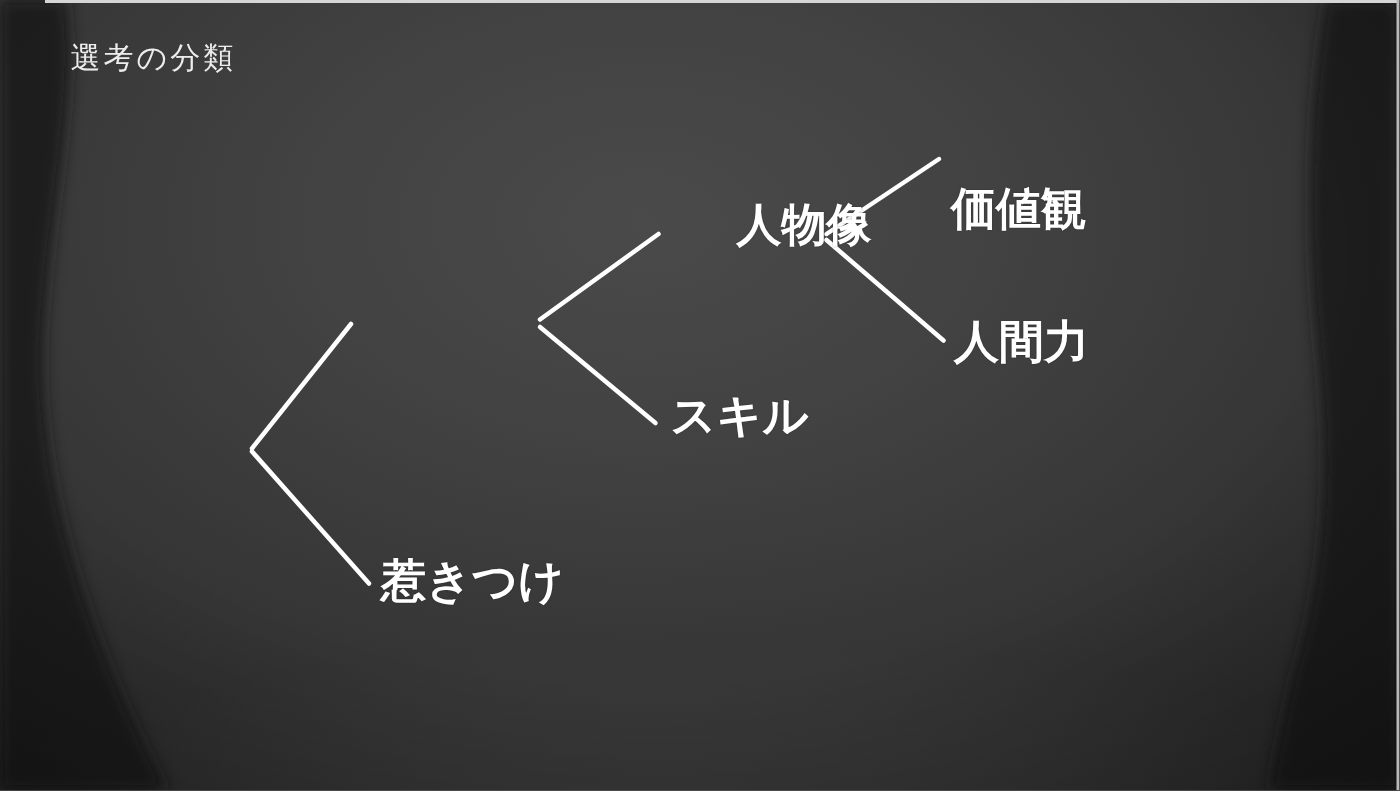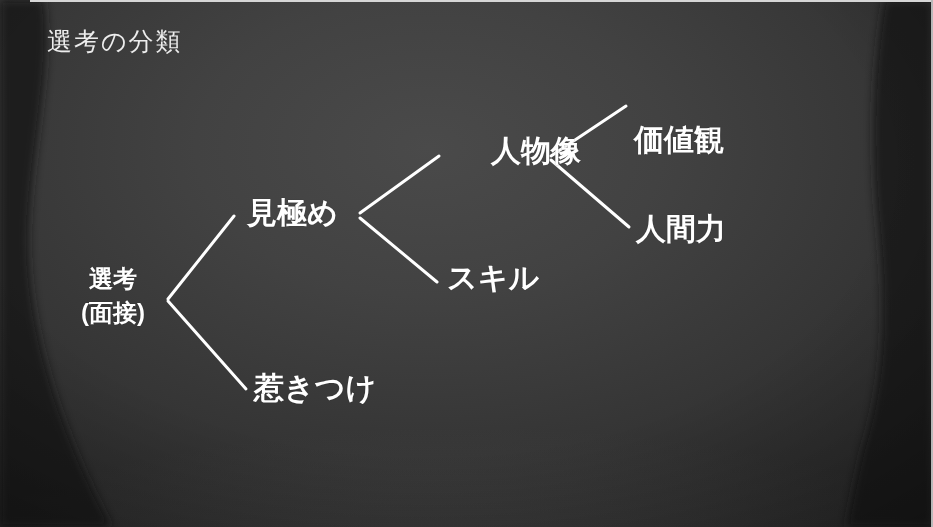--- a/index.html
+++ b/index.html
@@ -33,21 +33,21 @@
     background: #d6d6d6;
   }
   .right-strip {
     position: absolute;
     top: 0; right: 0; bottom: 0; width: 2px;
     background: #b9b9b9;
   }
   .slide-title {
     position: absolute;
     left: 47px; top: 25px;
-    font-size: 25px;
+    font-size: 20px;
     font-weight: 400;
     letter-spacing: 2px;
     color: #ededed;
     white-space: nowrap;
   }
   .node {
     position: absolute;
     color: #ffffff;
     font-weight: 700;
     font-size: 30px;
@@ -97,26 +97,21 @@
 
   <svg class="edges-layer" viewBox="0 0 933 527" aria-hidden="true">
     <line x1="168" y1="299" x2="234" y2="216"></line>
     <line x1="168" y1="301" x2="246" y2="389"></line>
     <line x1="360" y1="213" x2="439" y2="156"></line>
     <line x1="360" y1="218" x2="437" y2="282"></line>
     <line x1="551" y1="156" x2="626" y2="106"></line>
     <line x1="551" y1="160" x2="629" y2="227"></line>
   </svg>
 
-  <div class="node node-root">
-    <div>選考</div>
-    <div>(面接)</div>
-  </div>
 
-  <div class="node node-mikiwame">見極め</div>
 
   <div class="node node-hikitsuke">惹きつけ</div>
 
   <div class="node node-jinbutsuzo">人物像</div>
 
   <div class="node node-skill">スキル</div>
 
   <div class="node node-kachikan">価値観</div>
 
   <div class="node node-ningenryoku">人間力</div>

